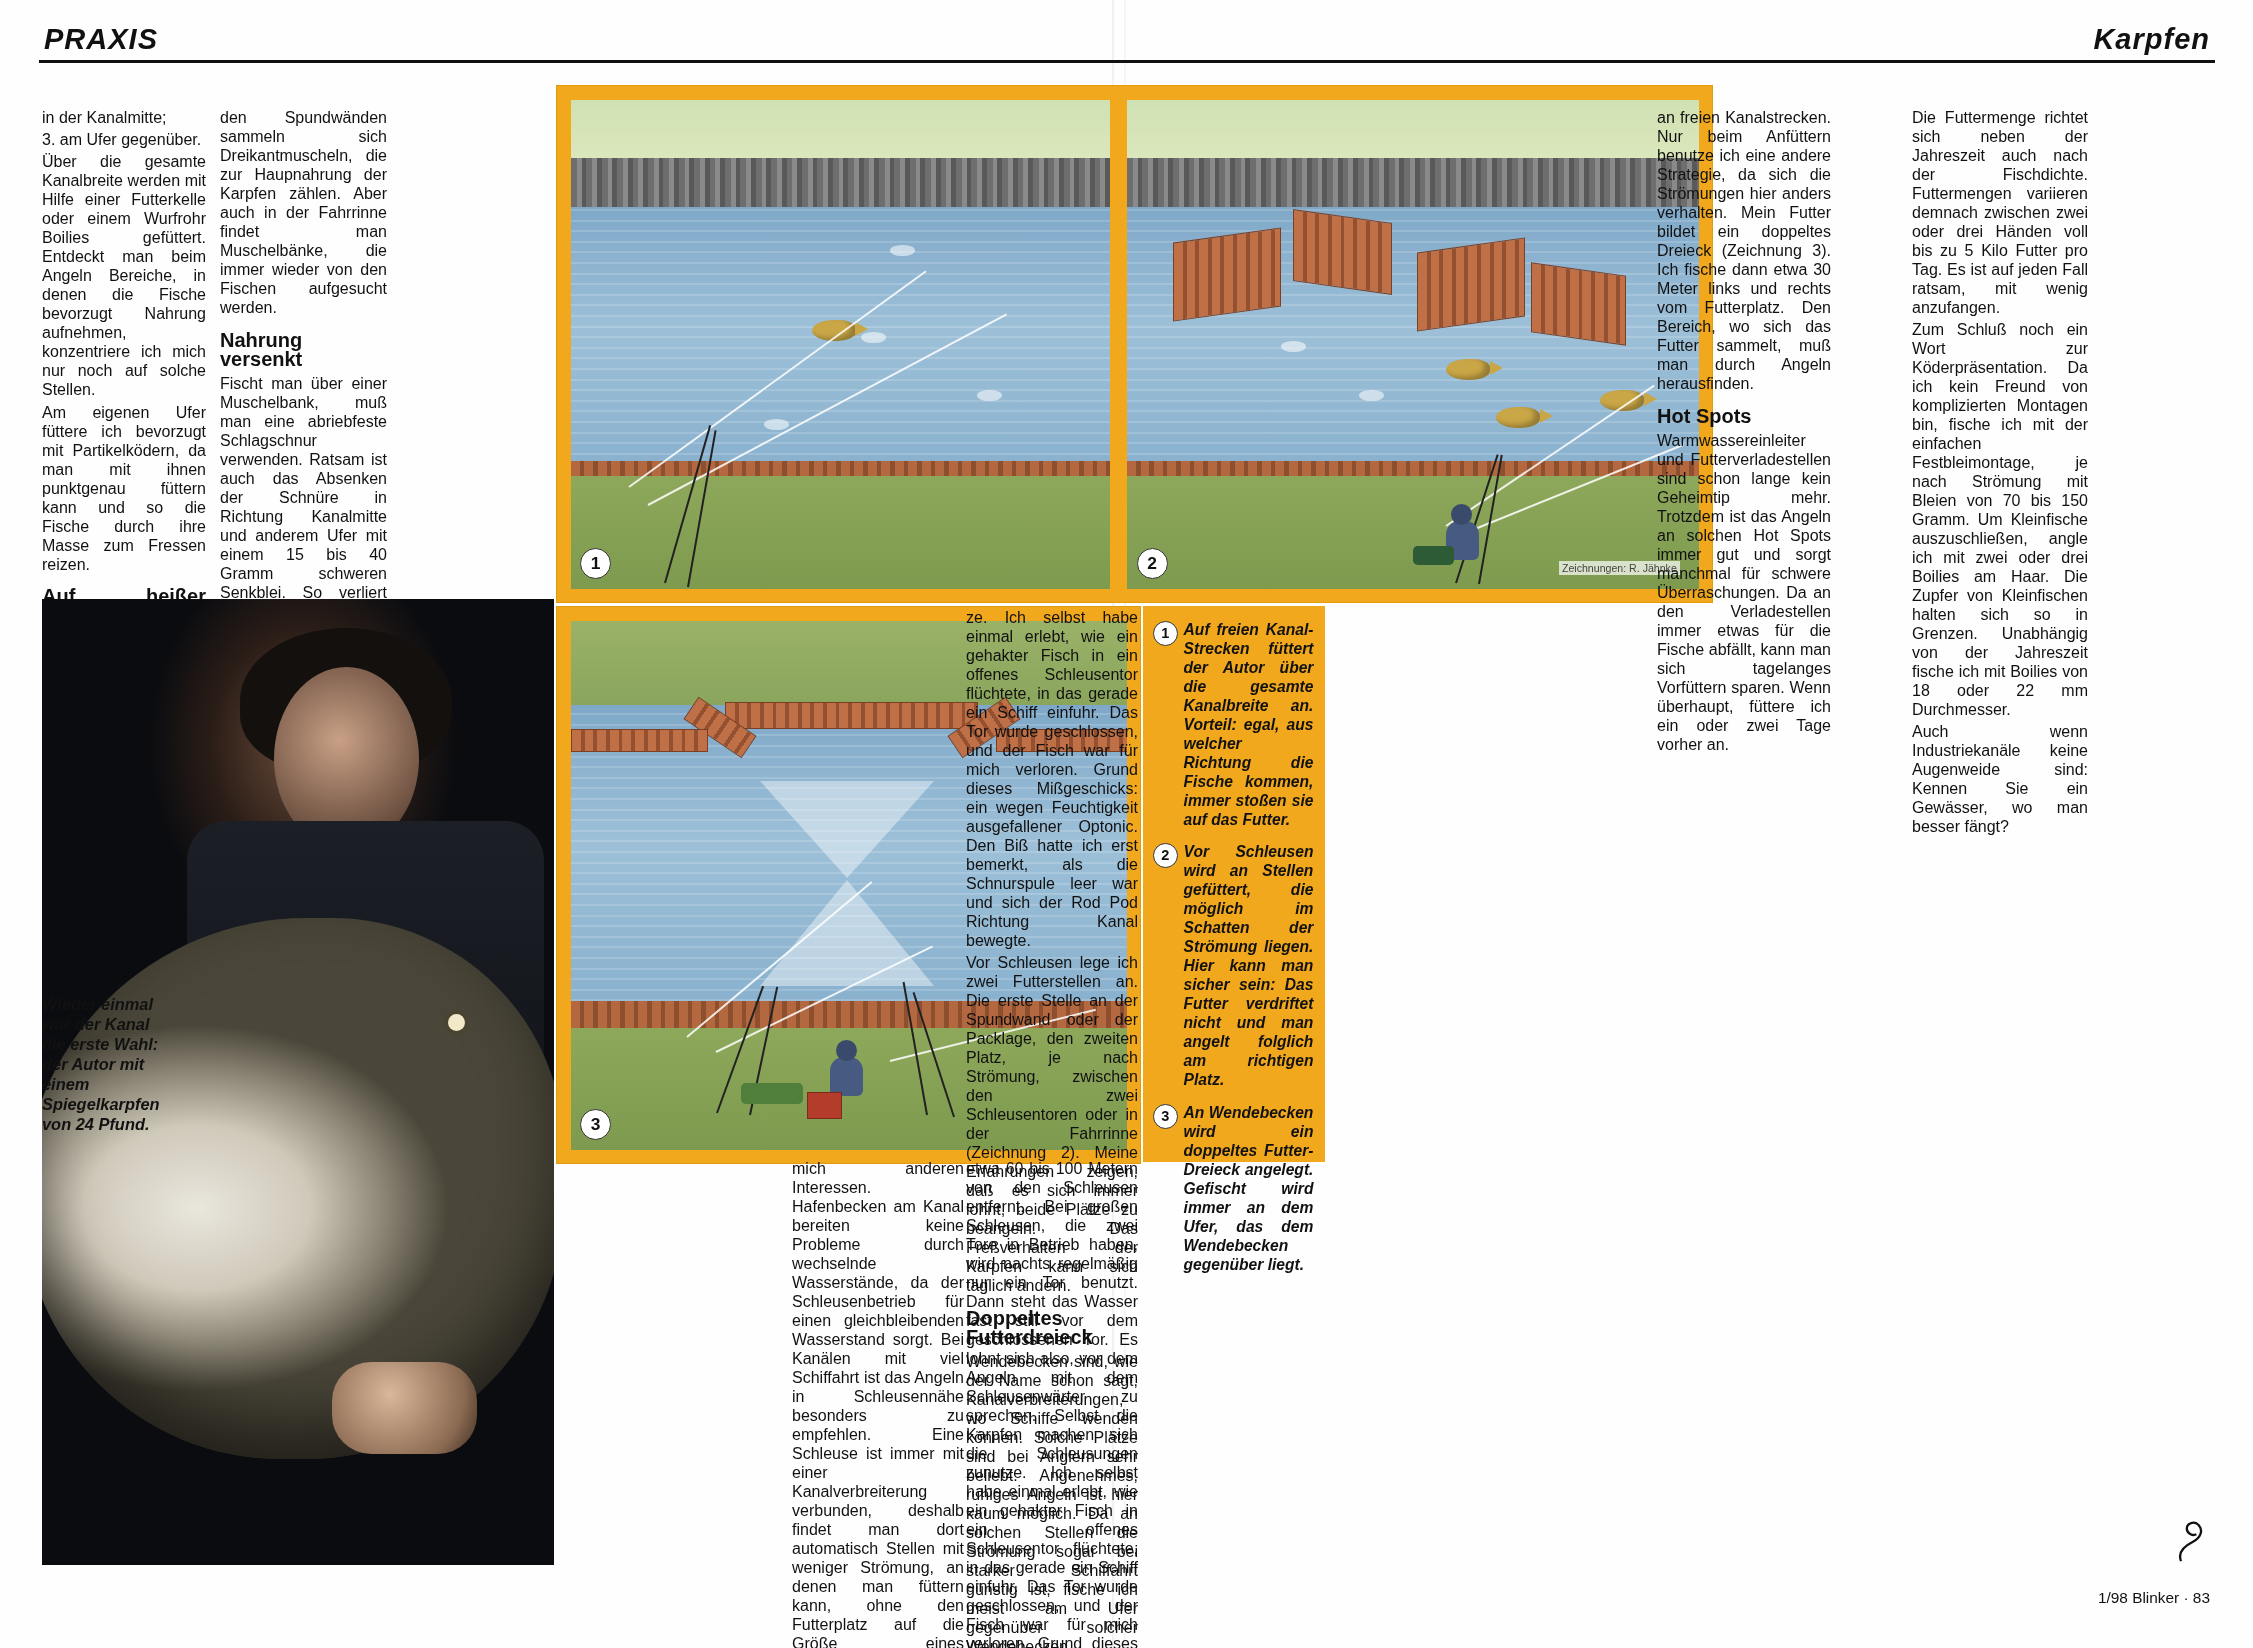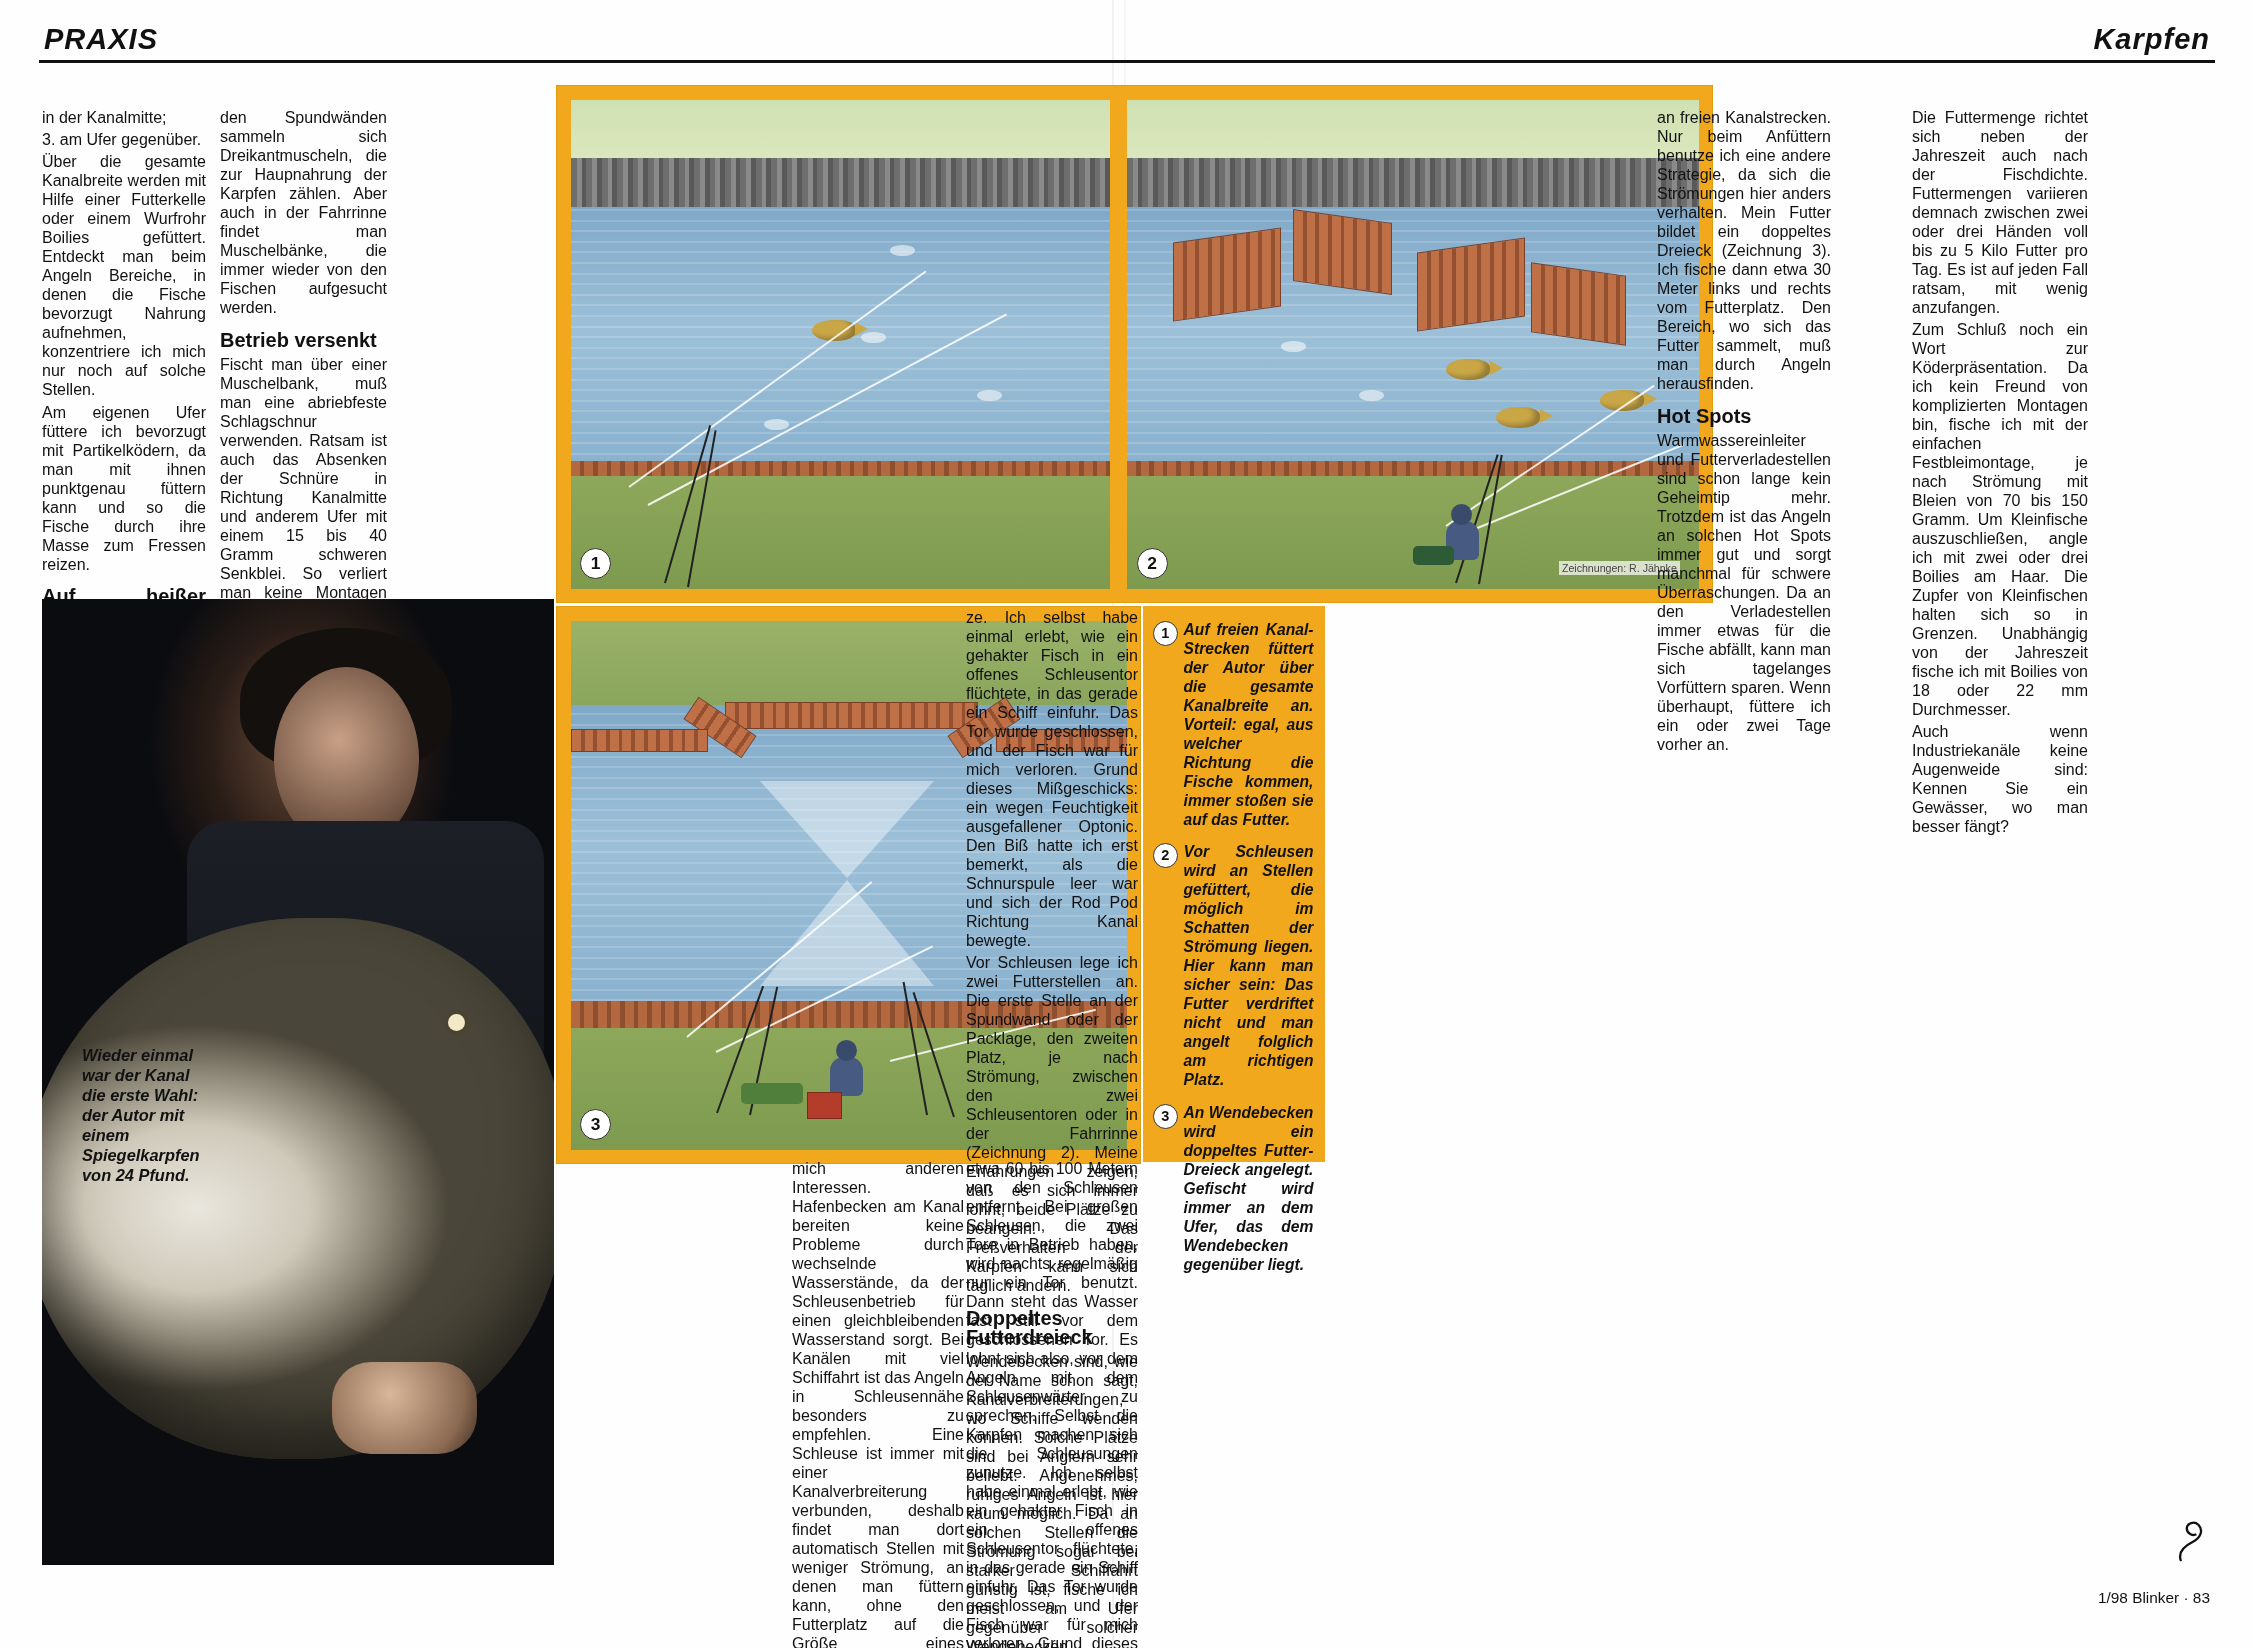--- a/index.html
+++ b/index.html
@@ -136,21 +136,21 @@
     <p>3. am Ufer gegenüber.</p>
     <p>Über die gesamte Kanalbreite werden mit Hilfe einer Futterkelle oder einem Wurfrohr Boilies gefüttert. Entdeckt man beim Angeln Bereiche, in denen die Fische bevorzugt Nahrung aufnehmen, konzentriere ich mich nur noch auf solche Stellen.</p>
     <p>Am eigenen Ufer füttere ich bevorzugt mit Partikelködern, da man mit ihnen punktgenau füttern kann und so die Fische durch ihre Masse zum Fressen reizen.</p>
     <h3>Auf heißer Futterspur</h3>
     <p>Das Gesagte gilt für Häfen, Wendebecken und bei Schleusen. Meist wird man in allen drei Bereichen fangen, da die Karpfen der Futterspur folgen und sich bis zum Köder durchfressen. Jetzt fischt man die gesamte Kanalbreite ab. Egal, von wo sich die Karpfen unserer Stelle nähern, immer stoßen sie auf das Futter.</p>
     <p>Die Wassertiefe in schiffbaren Kanälen liegt in etwa bei über drei bis sechs Metern. Auffallend ist, daß die abfallende Uferkante ziemlich steil verläuft und somit schnell ihren Tiefstpunkt erreicht. Der Kanalquerschnitt ähnelt einer Badewanne, in der reges Leben herrscht. An</p>
   </div>
 
   <div class="col c2">
     <p>den Spundwänden sammeln sich Dreikantmuscheln, die zur Haupnahrung der Karpfen zählen. Aber auch in der Fahrrinne findet man Muschelbänke, die immer wieder von den Fischen aufgesucht werden.</p>
-    <h3>Betrieb versenkt</h3>
+    <h3>Nahrung versenkt</h3>
     <p>Fischt man über einer Muschelbank, muß man eine abriebfeste Schlagschnur verwenden. Ratsam ist auch das Absenken der Schnüre in Richtung Kanalmitte und anderem Ufer mit einem 15 bis 40 Gramm schweren Senkblei. So verliert man keine Montagen durch Schiffe, die sich unbemerkt nähern.</p>
     <p>In Hafenbecken gehe ich ähnlich vor. Der einzige Unterschied ist das Auffinden der besten Angelstellen. Wie schon erwähnt, richte ich mein Augenmerk auf die Standplätze der Fische und nicht auf die</p>
   </div>
 
   <div class="figbox" id="fig-top">
 
     <div id="fig1">
       <div class="sky"></div>
       <div class="bank-far"></div>
       <div class="water"></div>
@@ -288,21 +288,21 @@
 
   <div id="photo">
     <div class="pbg"></div>
     <div class="hair"></div>
     <div class="face"></div>
     <div class="torso"></div>
     <div class="carp"></div>
     <div class="carp-eye"></div>
     <div class="hand"></div>
   </div>
-  <div class="caption-italic" style="position:absolute;left:42px;top:1045px;width:124px;padding-left:40px;">Wieder einmal war der Kanal die erste Wahl: der Autor mit einem Spiegelkarpfen von 24 Pfund.</div>
+  <div class="caption-italic" style="position:absolute;left:42px;top:994px;width:124px;">Wieder einmal war der Kanal die erste Wahl: der Autor mit einem Spiegelkarpfen von 24 Pfund.</div>
 
   <svg class="logo-swirl" viewBox="0 0 38 48">
     <path d="M6 44 C2 34 10 28 18 24 C26 20 30 12 24 6 C20 2 12 4 12 10 C12 15 18 18 22 16" fill="none" stroke="#111" stroke-width="2.4"></path>
   </svg>
   <div class="footer">1/98 Blinker · 83</div>
 
 </div>
 
 
 </body></html>

